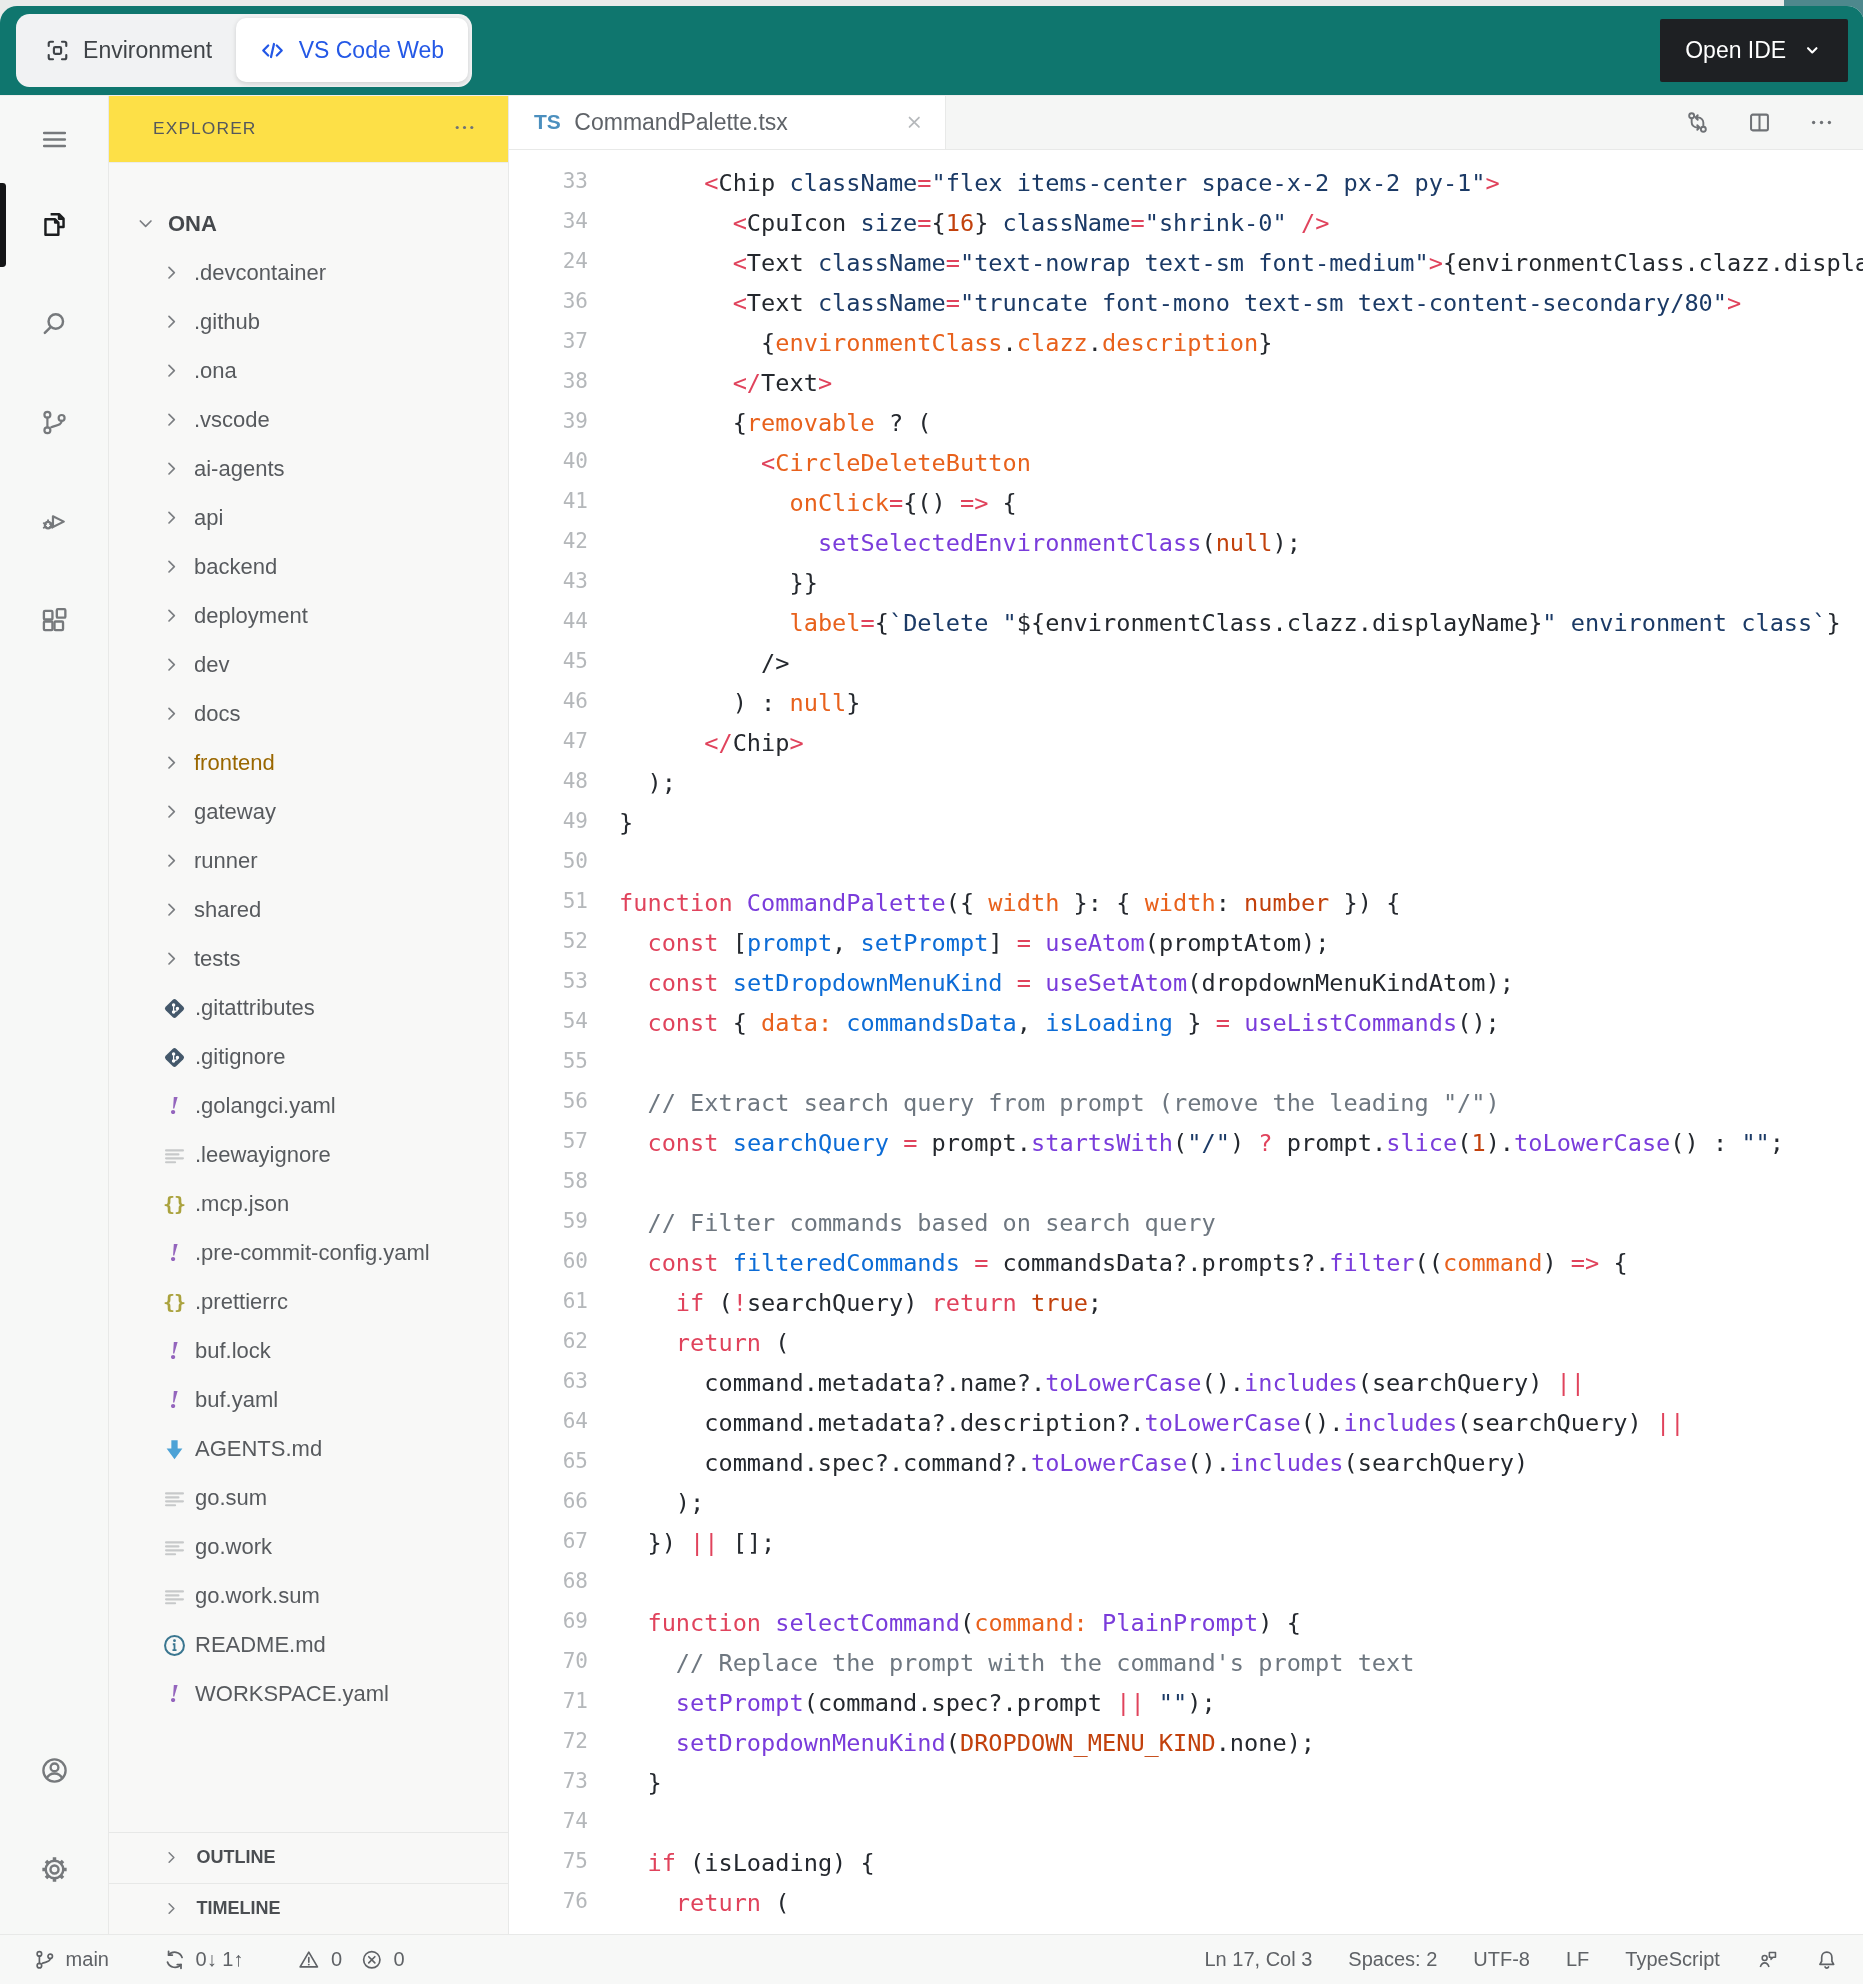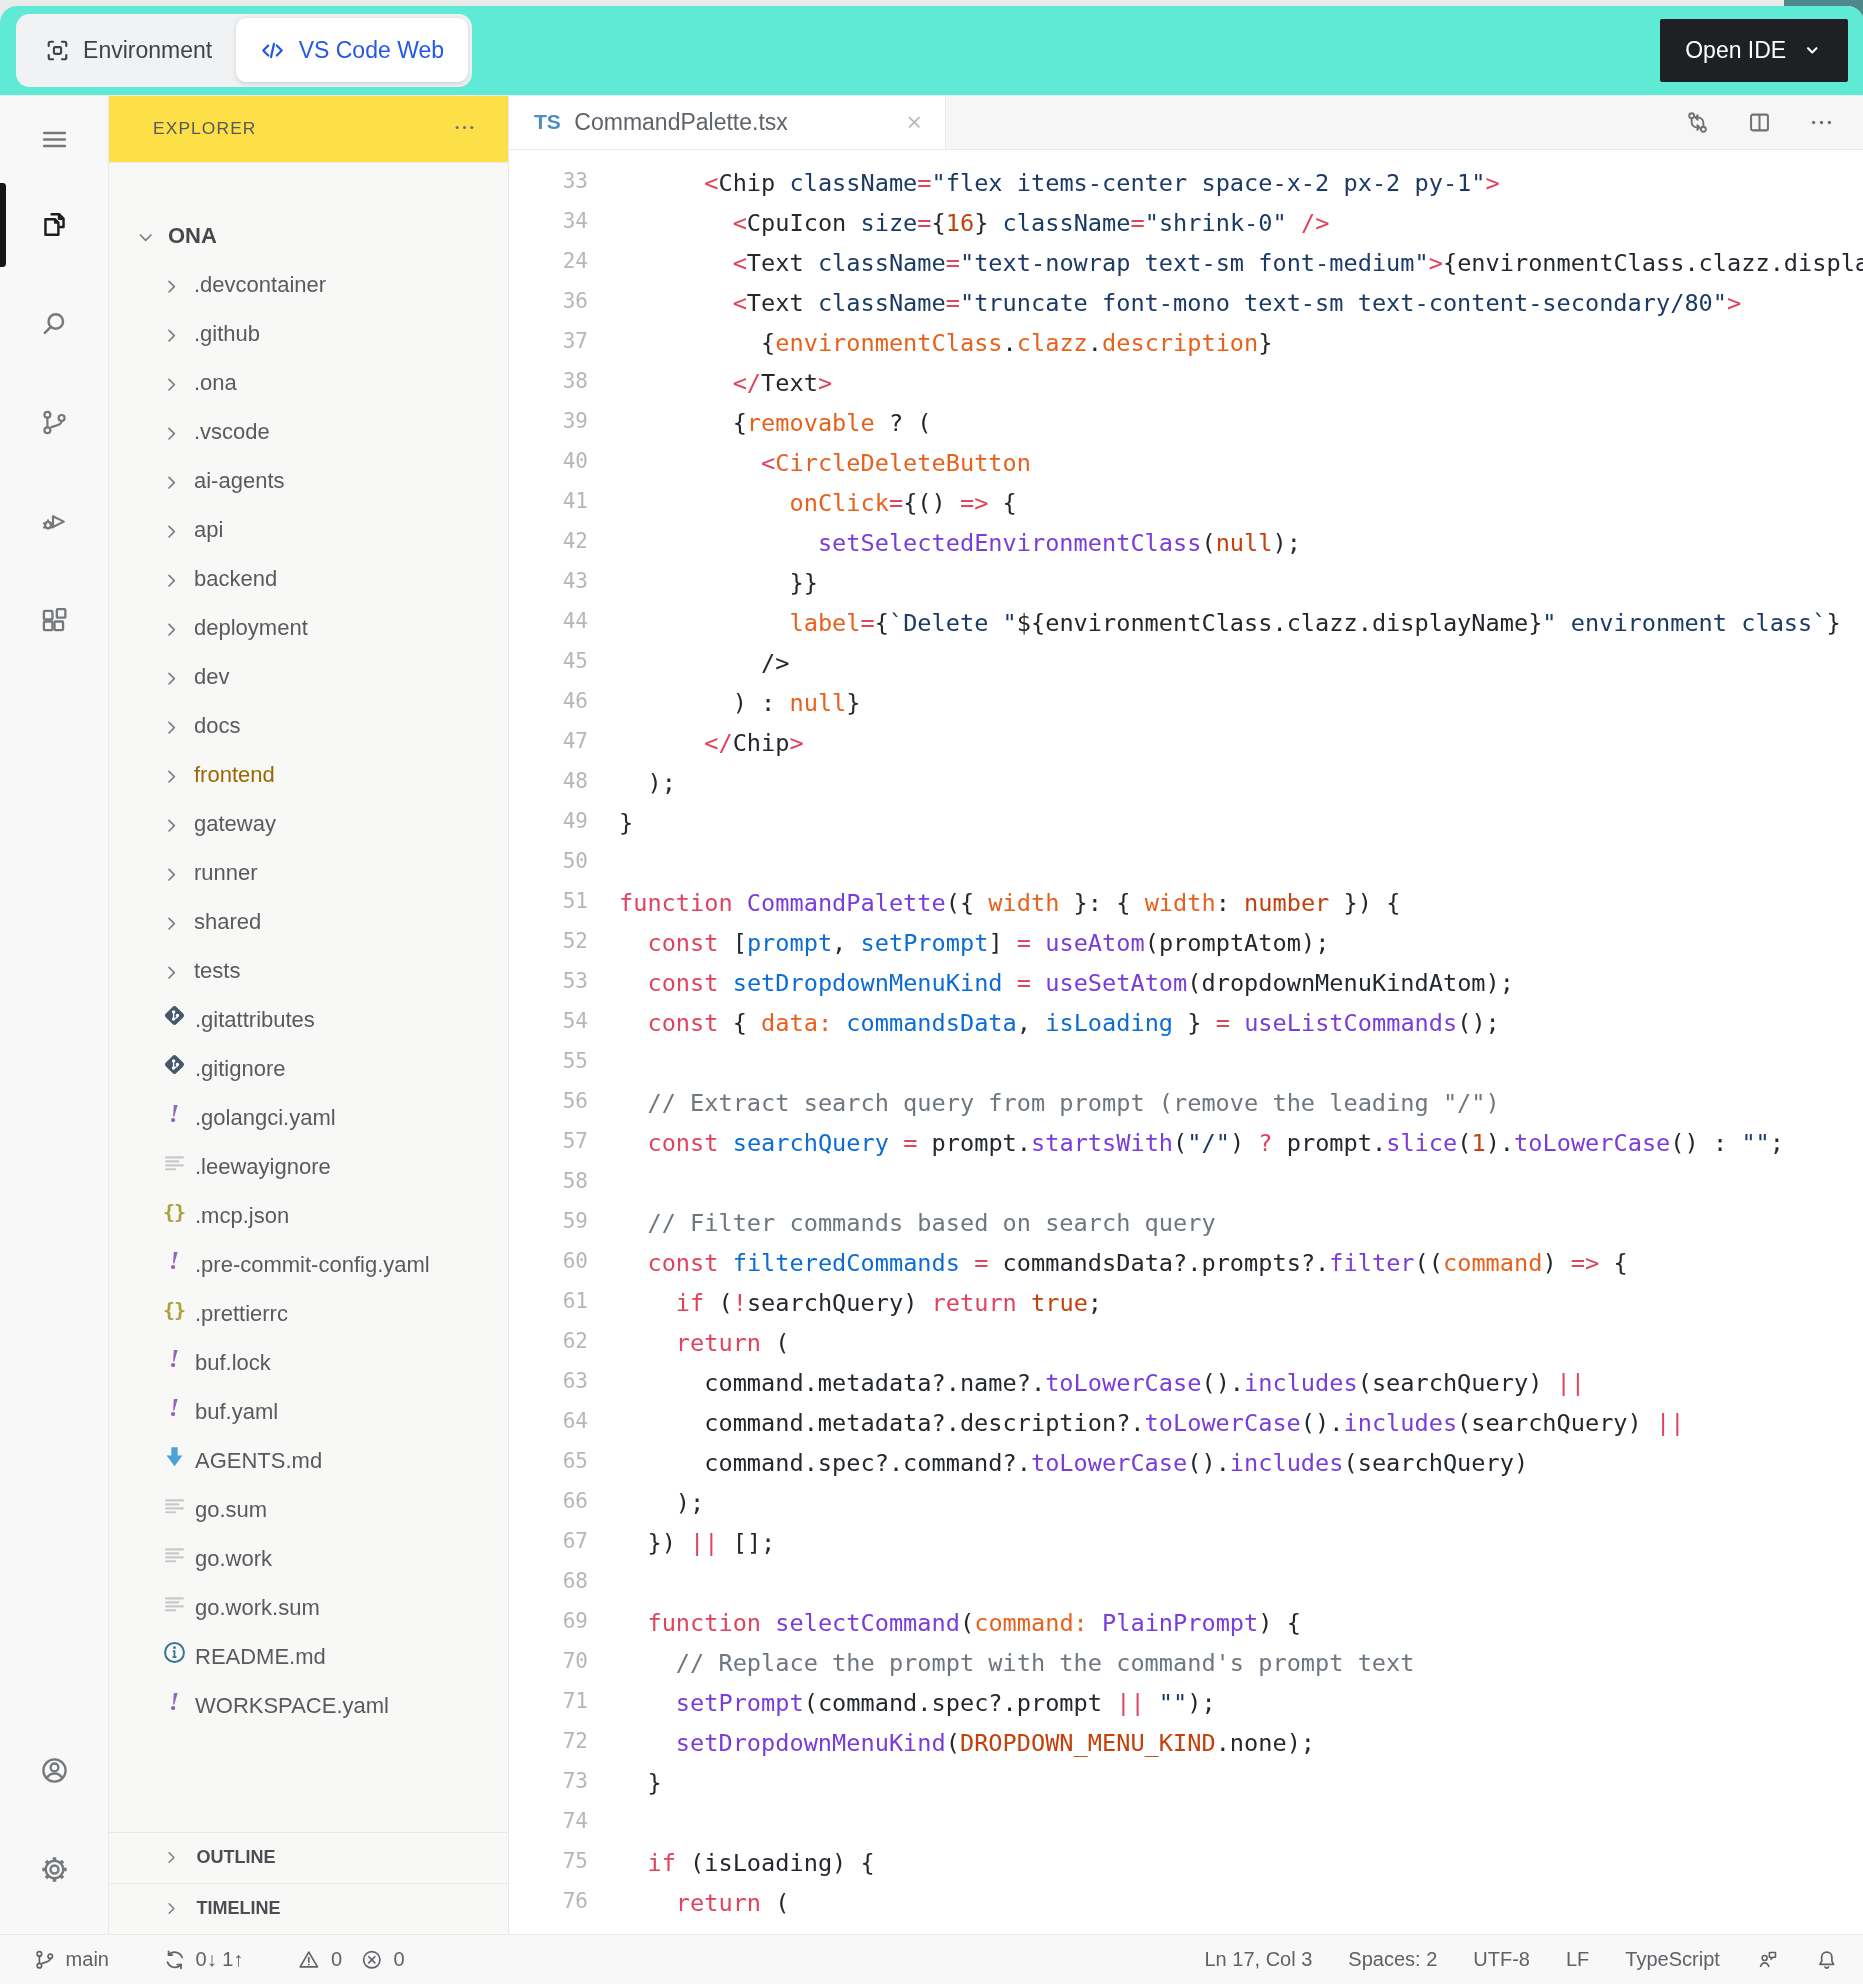--- a/index.html
+++ b/index.html
@@ -5,21 +5,21 @@
   html,body{margin:0;padding:0;width:1864px;height:1985px;overflow:hidden;
     font-family:"Liberation Sans",sans-serif;background:#e9ebea;}
   *{box-sizing:border-box;}
 
   
   .backdrop-teal{position:absolute;top:0;right:0;width:79px;height:79px;background:#4e888d;}
   .window{position:absolute;top:5.6px;left:0;width:1864px;height:1979px;background:#fff;
     border-radius:17px 17px 0 0;overflow:hidden;display:flex;flex-direction:column;}
 
   
-  .app-header{height:90px;background:#5eead4;border-bottom:1.1px solid #ededed;
+  .app-header{height:90px;background:#0f766e;border-bottom:1.1px solid #ededed;
     display:flex;align-items:center;padding:0 15.7px;flex:none;}
   .seg{background:#f1f2f3;border-radius:13.5px;padding:4.5px;display:flex;align-items:center;}
   .seg-item{display:flex;align-items:center;gap:12.3px;height:64px;padding:0 23.6px;
     font-size:23px;font-weight:500;color:#3f4347;border-radius:10px;cursor:pointer;}
   .seg-item svg{width:27px;height:27px;}
   .seg-item.active{background:#fff;color:#2458e6;box-shadow:0 1.7px 5.6px rgba(0,0,0,.14);}
   .hd-spacer{flex:1;}
   .open-ide{background:#1e2023;color:#fff;border:none;height:63px;border-radius:2px;
     padding:0 25px;font-size:23px;font-weight:500;display:flex;align-items:center;gap:14.6px;
     font-family:"Liberation Sans",sans-serif;cursor:pointer;}
@@ -42,21 +42,21 @@
 
   
   .sidebar{width:400px;flex:none;background:#f8f8f7;border-right:1.1px solid #e8e9e8;
     display:flex;flex-direction:column;min-height:0;overflow:hidden;}
   .sb-header{height:67px;flex:none;background:#fde047;border-bottom:1.1px solid #ececeb;
     display:flex;align-items:center;padding:0 31px 0 44px;}
   .sb-title{font-size:17.4px;letter-spacing:1.1px;color:#55585c;}
   .sb-more{margin-left:auto;color:#6f7276;cursor:pointer;}
   .sb-more svg{width:25px;height:25px;}
   .tree{flex:1;padding-top:37px;overflow:hidden;}
-  .trow{height:49px;display:flex;align-items:flex-end;font-size:22px;color:#575a5e;
+  .trow{height:49px;display:flex;align-items:center;font-size:22px;color:#575a5e;
     white-space:nowrap;cursor:pointer;}
   .trow.root{padding-left:26px;font-weight:700;color:#45484c;}
   .trow.folder{padding-left:52px;}
   .trow.file{padding-left:44px;}
   .chev{width:33px;flex:none;display:flex;align-items:center;color:#7c7f83;}
   .chev svg{width:21.3px;height:21.3px;}
   .fic{width:42px;height:34px;flex:none;display:flex;align-items:center;justify-content:center;}
   .fic svg{width:27px;height:27px;}
   .bang{color:#9465bd;font:italic 900 26px "Liberation Serif",serif;}
   .braces{color:#aaa23d;font:700 20px "DejaVu Sans Mono",monospace;letter-spacing:-1.1px;}

